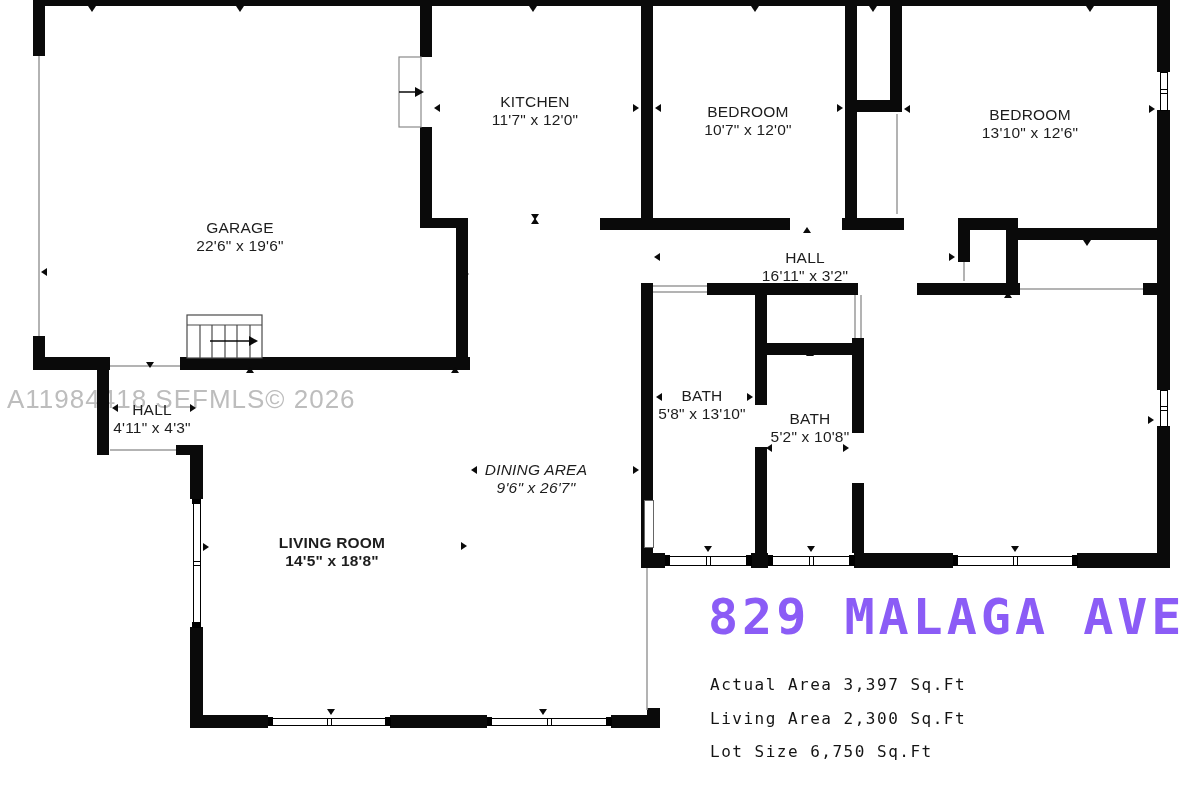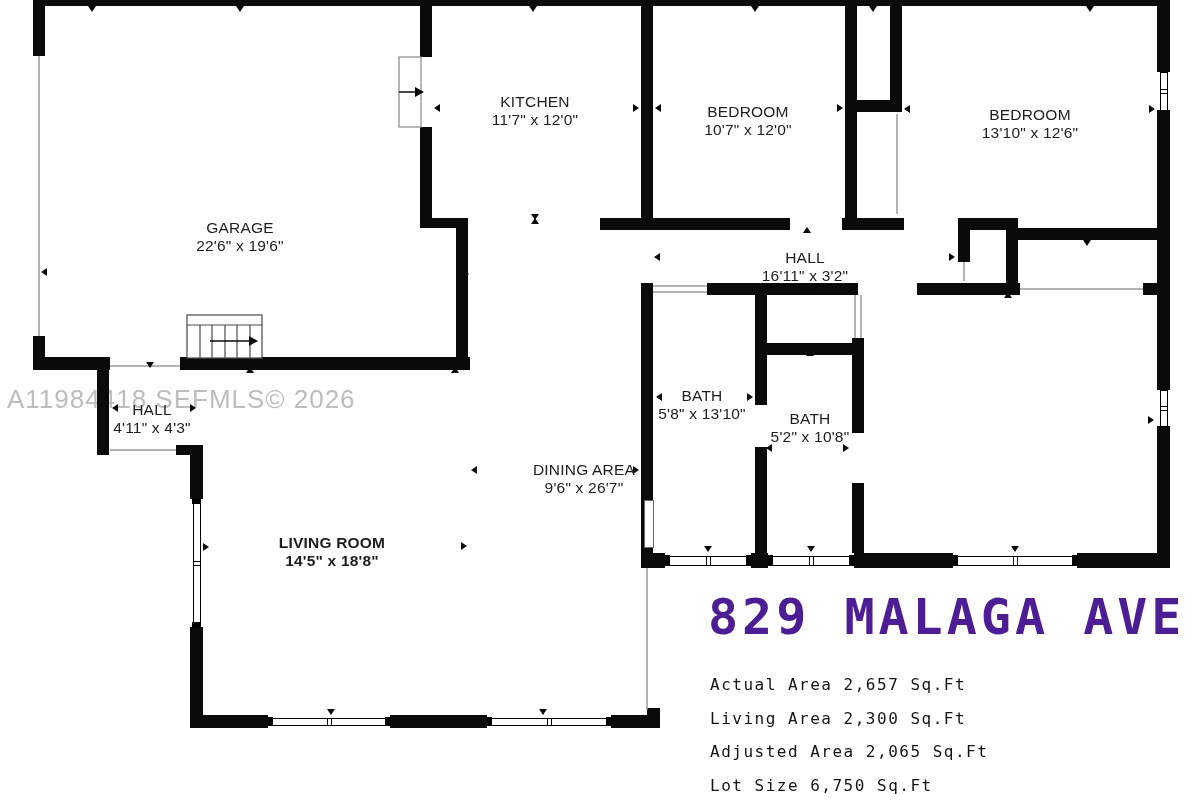--- a/index.html
+++ b/index.html
@@ -5,37 +5,37 @@
   html,body{margin:0;padding:0;background:#ffffff;}
   #stage{position:relative;width:1200px;height:800px;background:#ffffff;overflow:hidden;
          font-family:"Liberation Sans",sans-serif;}
   #plan-svg{position:absolute;left:0;top:0;z-index:2;}
   .room-label{position:absolute;z-index:3;transform:translateX(-50%);text-align:center;
               color:#1d1d1d;font-size:15.5px;line-height:17.5px;white-space:nowrap;
               letter-spacing:0.2px;}
   .room-label .dims{display:block;}
   #watermark{position:absolute;left:7px;top:384px;z-index:1;color:#bdbdbd;
              font-size:26px;letter-spacing:1px;white-space:nowrap;}
-  #address-title{position:absolute;left:708px;top:588px;z-index:3;color:#4c1d95;
+  #address-title{position:absolute;left:708px;top:588px;z-index:3;color:#8b5cf6;
                  font-family:"DejaVu Sans Mono",monospace;font-weight:bold;
                  font-size:50px;letter-spacing:4px;white-space:nowrap;}
   #area-stats{position:absolute;left:710px;top:668px;z-index:3;color:#141414;
               font-family:"DejaVu Sans Mono",monospace;font-size:16px;
               letter-spacing:1.5px;line-height:33.5px;white-space:nowrap;}
   
   .r-garage {left:240px; top:174px;margin-top:45px;}
   .r-kitchen{left:535px; top:93px;}
   .r-bed1   {left:748px; top:103px;}
   .r-bed2   {left:1030px;top:106px;}
   .r-hall   {left:805px; top:249px;}
   .r-foyer  {left:152px; top:401px;}
   .r-bath1  {left:702px; top:387px;}
   .r-bath2  {left:810px; top:410px;}
   .r-primary{left:1011px;top:414px;}
-  .r-dining {left:584px; top:461px;}
+  .r-dining {left:536px; top:461px;font-style:italic;}
   .r-living {left:332px; top:534px;font-weight:bold;}
 </style>
 </head>
 <body>
 
 <div id="stage">
 
   <div id="watermark">A11984418 SEFMLS© 2026</div>
 
   <svg id="plan-svg" width="1200" height="800" viewBox="0 0 1200 800">
@@ -298,19 +298,18 @@
     <span class="dims">9'6" x 26'7"</span>
   </div>
   <div class="room-label r-living">
     <span>LIVING ROOM</span>
     <span class="dims">14'5" x 18'8"</span>
   </div>
 
   <div id="address-title">829 MALAGA AVE</div>
 
   <div id="area-stats">
-    <div>Actual Area 2,657 Sq.Ft</div>
+    <div>Actual Area 3,397 Sq.Ft</div>
     <div>Living Area 2,300 Sq.Ft</div>
-    <div>Adjusted Area 2,065 Sq.Ft</div>
     <div>Lot Size 6,750 Sq.Ft</div>
   </div>
 
 </div>
 
 </body></html>

